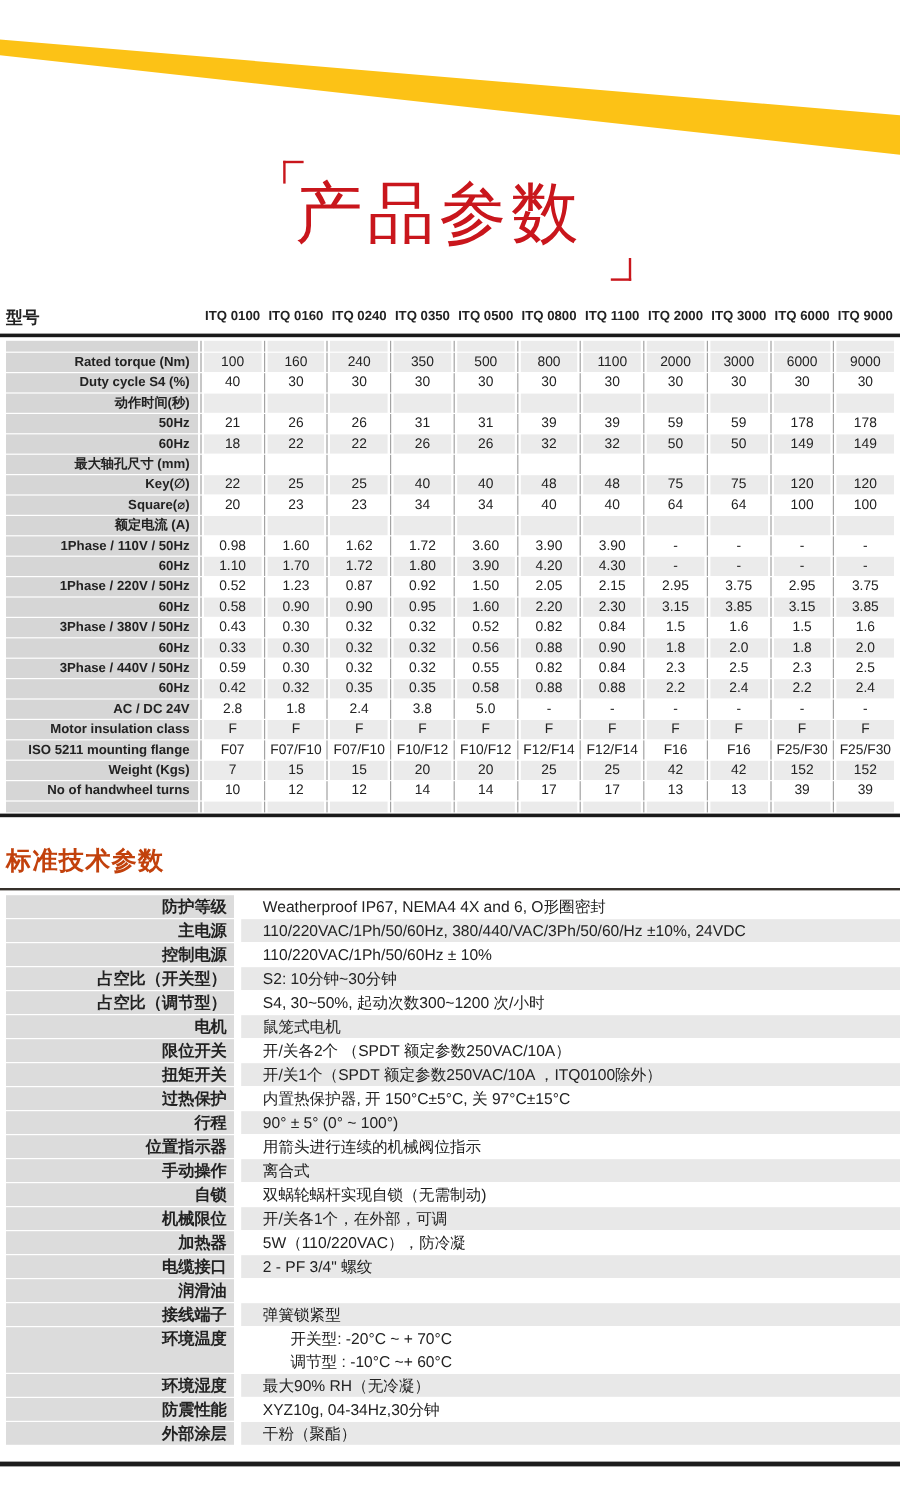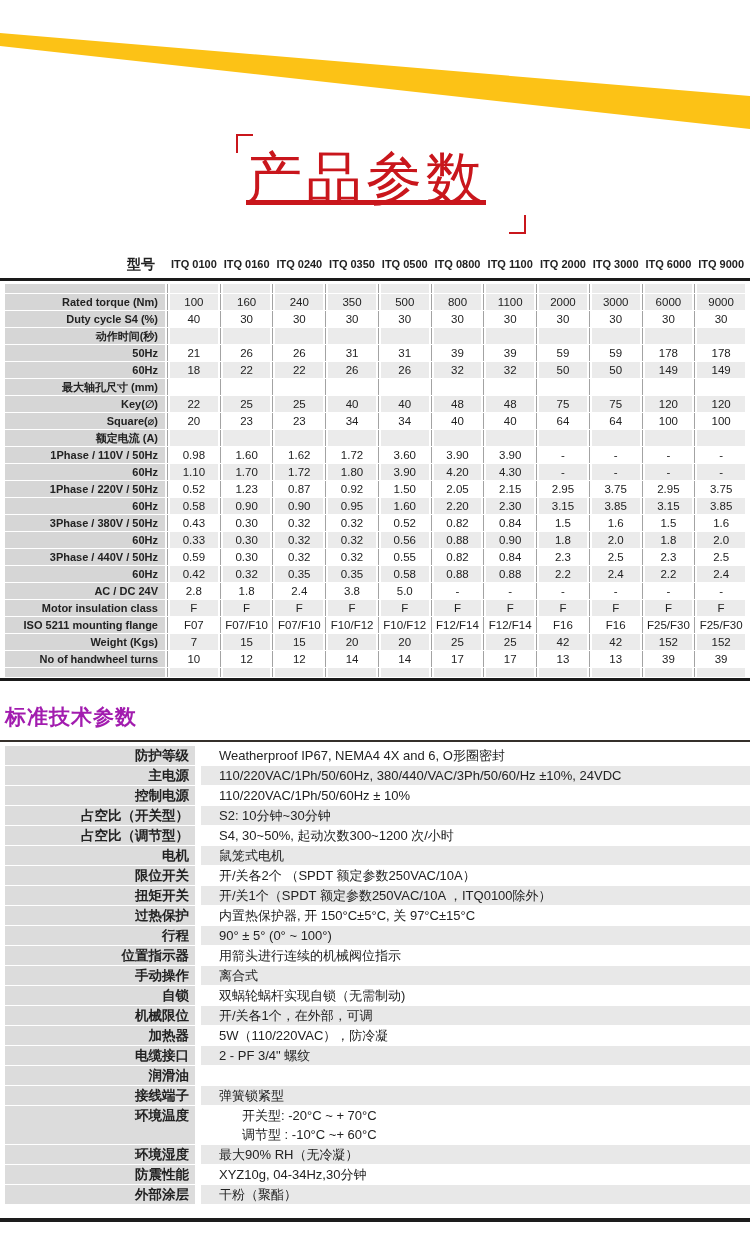--- a/index.html
+++ b/index.html
@@ -3,42 +3,42 @@
 <meta charset="utf-8">
 <style>
   html,body{margin:0;padding:0;background:#fff;}
   .page{position:relative;width:750px;height:1248px;background:#fff;overflow:hidden;
         font-family:"Liberation Sans","DejaVu Sans",sans-serif;color:#222;}
   .ribbon{position:absolute;top:0;left:0;display:block;}
 
   
   .title-wrap{position:absolute;left:236px;top:134px;width:286px;height:100px;}
   .title-text{margin:0;padding:14px 0 0 10px;font-size:56px;line-height:60px;font-weight:500;
-              letter-spacing:4px;color:#c9161c;white-space:nowrap;text-decoration:underline;}
+              letter-spacing:4px;color:#c9161c;white-space:nowrap;}
   .bracket{position:absolute;width:15px;height:17px;}
   .bracket.tl{left:0;top:0;border-left:2px solid #c9161c;border-top:2px solid #c9161c;}
   .bracket.br{right:-4px;bottom:0;border-right:2px solid #c9161c;border-bottom:2px solid #c9161c;}
 
   
   .grid{display:grid;grid-template-columns:160px repeat(11,1fr);column-gap:5px;}
   .model-grid{margin:252px 5px 0 5px;height:26px;line-height:24px;}
-  .model-label{text-align:right;padding-right:10px;font-weight:bold;font-size:14px;}
+  .model-label{text-align:left;padding-right:10px;font-weight:bold;font-size:14px;}
   .model-cell{text-align:center;font-weight:bold;font-size:11px;white-space:nowrap;}
   .fullline{width:750px;height:3px;background:#1a1a1a;}
   .spec-body{margin:3px 5px 0 5px;}
   .srow{height:16px;line-height:16px;margin-bottom:1px;}
   .srow.spacer{height:9px;}
   .lc{background:#d6d6d6;text-align:right;padding-right:7px;font-weight:bold;font-size:11px;white-space:nowrap;}
   .dc{text-align:center;font-size:11.5px;position:relative;}
   .dc::before{content:"";position:absolute;left:-3px;top:0;bottom:0;width:1px;background:#a3a3a3;}
   .dc.g{background:#ebebeb;}
   .dc.w{background:#ffffff;}
 
   
-  .tech-heading{margin:22px 0 9px 5px;font-size:21px;font-weight:bold;color:#a21caf;letter-spacing:1px;}
+  .tech-heading{margin:22px 0 9px 5px;font-size:21px;font-weight:bold;color:#c2410c;letter-spacing:1px;}
   .midline{width:750px;height:2px;background:#35302b;}
   .tech-body{margin:4px 0 0 5px;width:747px;}
   .trow{display:grid;grid-template-columns:190px 1fr;column-gap:6px;margin-bottom:1px;min-height:19px;}
   .tl2{background:#dcdcdc;text-align:right;padding-right:6px;font-weight:bold;font-size:13.5px;line-height:19px;white-space:nowrap;}
   .tv{padding-left:18px;font-size:13px;line-height:19px;}
   .trow.even .tv{background:#ffffff;}
   .trow.odd .tv{background:#e8e8e8;}
   .tv .l2{display:block;margin-left:23px;}
   .bottomline{width:750px;height:4px;background:#1d1d1d;margin-top:14px;}
 </style>

